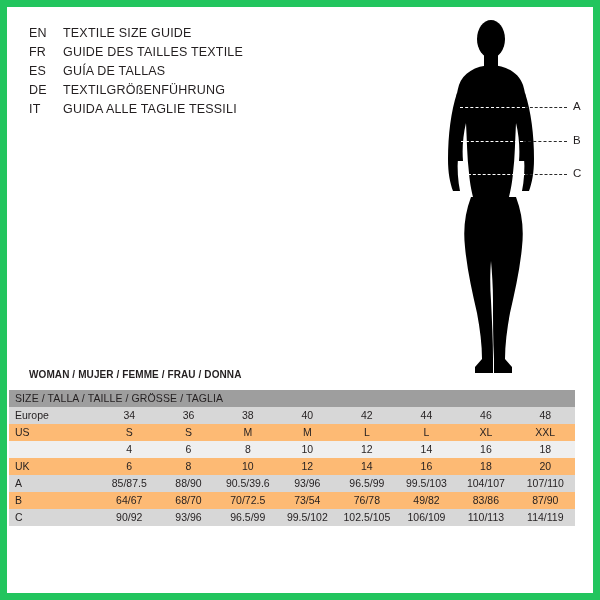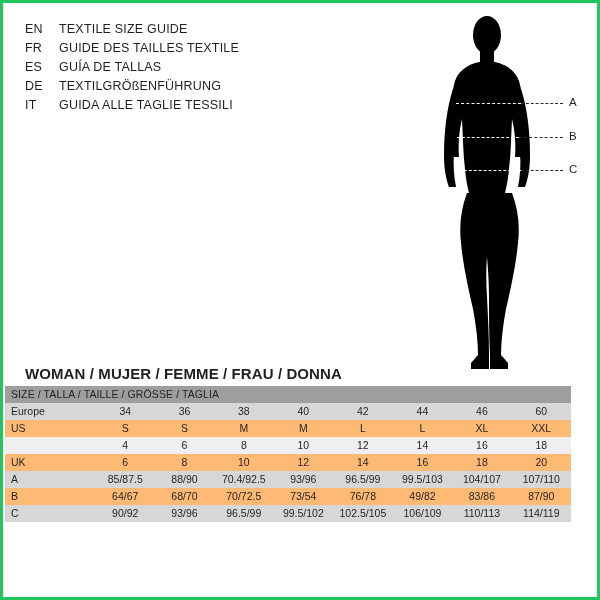--- a/index.html
+++ b/index.html
@@ -13,21 +13,21 @@
     font-family: "Liberation Sans", sans-serif;
     color: #231f20;
     position: relative;
     overflow: hidden;
   }
   .page {
     width: 600px;
     height: 600px;
     position: relative;
     box-sizing: border-box;
-    border: 3px solid #22c55e;
+    border: 7px solid #22c55e;
   }
 
   
   .lang-block {
     position: absolute;
     left: 22px;
     top: 17px;
     width: 420px;
   }
   .lang-row {
@@ -71,21 +71,21 @@
     font-size: 11.5px;
     color: #231f20;
     font-family: "Liberation Sans", sans-serif;
   }
 
   
   .woman-title {
     position: absolute;
     left: 22px;
     top: 362px;
-    font-size: 15px;
+    font-size: 10px;
     font-weight: bold;
     letter-spacing: 0.1px;
   }
 
   
   .size-table {
     position: absolute;
     left: 2px;
     top: 383px;
     width: 566px;
@@ -237,21 +237,21 @@
 
       <tr class="row-grey">
         <td class="rowlabel">Europe</td>
         <td>34</td>
         <td>36</td>
         <td>38</td>
         <td>40</td>
         <td>42</td>
         <td>44</td>
         <td>46</td>
-        <td>60</td>
+        <td>48</td>
       </tr>
 
       <tr class="row-white">
         <td class="rowlabel">US</td>
         <td>S</td>
         <td>S</td>
         <td>M</td>
         <td>M</td>
         <td>L</td>
         <td>L</td>
@@ -280,21 +280,21 @@
         <td>14</td>
         <td>16</td>
         <td>18</td>
         <td>20</td>
       </tr>
 
       <tr class="row-grey">
         <td class="rowlabel">A</td>
         <td>85/87.5</td>
         <td>88/90</td>
-        <td>70.4/92.5</td>
+        <td>90.5/39.6</td>
         <td>93/96</td>
         <td>96.5/99</td>
         <td>99.5/103</td>
         <td>104/107</td>
         <td>107/110</td>
       </tr>
 
       <tr class="row-white">
         <td class="rowlabel">B</td>
         <td>64/67</td>

